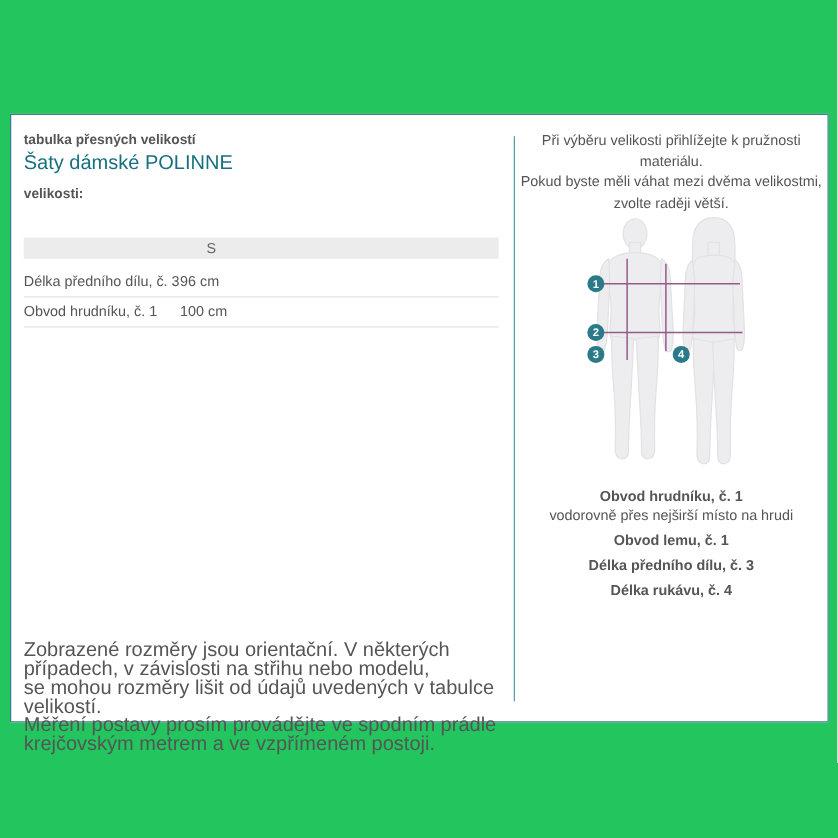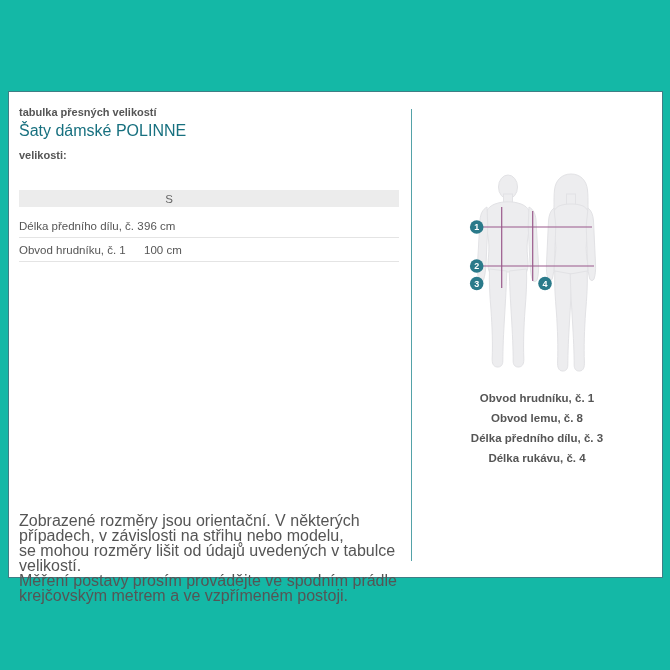--- a/index.html
+++ b/index.html
@@ -1,16 +1,16 @@
 <!DOCTYPE html>
 <html><head>
 <meta charset="utf-8">
 <style>
   html,body{margin:0;padding:0;background:#fff;}
-  .page{position:relative;width:670px;height:670px;background:#14b8a6;overflow:hidden;
+  .page{position:relative;width:670px;height:670px;background:#22c55e;overflow:hidden;
         font-family:"Liberation Sans",sans-serif;color:#555;}
   .frame{position:absolute;left:8px;top:91px;width:653px;height:485px;
          border:1px solid #3f7e85;background:#fff;}
   .divider{position:absolute;left:402px;top:17px;width:1px;height:452px;background:#54a2a8;}
 
   
   .left-panel{position:absolute;left:10px;top:0;width:392px;height:100%;}
   .eyebrow{position:absolute;left:0;top:14px;font-size:11px;font-weight:bold;color:#555;}
   .title{position:absolute;left:0;top:30px;font-size:16px;font-weight:normal;color:#17707f;}
   .sizes-label{position:absolute;left:0;top:57px;font-size:11px;font-weight:bold;color:#555;}
@@ -72,20 +72,25 @@
       </div>
 
       <div class="notes">
         <div>Zobrazené rozměry jsou orientační. V některých případech, v závislosti na střihu nebo modelu,</div>
         <div>se mohou rozměry lišit od údajů uvedených v tabulce velikostí.</div>
         <div>Měření postavy prosím provádějte ve spodním prádle krejčovským metrem a ve vzpřímeném postoji.</div>
       </div>
     </div>
 
     <div class="right-panel">
+      <div class="intro">
+        <div>Při výběru velikosti přihlížejte k pružnosti materiálu.</div>
+        <div>Pokud byste měli váhat mezi dvěma velikostmi,</div>
+        <div>zvolte raději větší.</div>
+      </div>
 
       <svg class="figure-svg" viewBox="0 0 210 220">
 
         <g>
           <ellipse class="silhouette" cx="57" cy="23" rx="9.5" ry="12"></ellipse>
           <rect class="silhouette" x="52.5" y="30" width="9" height="12"></rect>
           <path class="silhouette" d="M44,40 C38.5,42 35,46 34.5,52 C34,60 36.5,68 37.5,76 C38.5,84 37.5,92 37,98 C36.6,103 37.5,106 38.5,108 L75.5,108 C76.5,106 77.4,103 77,98 C76.5,92 75.5,84 76.5,76 C77.5,68 80,60 79.5,52 C79,46 75.5,42 70,40 C65,38.2 61,37.8 57,37.8 C53,37.8 49,38.2 44,40 Z"></path>
           <path class="silhouette" d="M36,43 C31.5,45.5 29.5,50 29,56 L26.5,100 C26.2,107 26.6,112 28,116 C29,118 31.5,118 32.5,116 C34,112 34.6,106 35,100 L36.8,62 Z"></path>
           <path class="silhouette" d="M78,43 C82.5,45.5 84.5,50 85,56 L87.5,100 C87.8,107 87.4,112 86,116 C85,118 82.5,118 81.5,116 C80,112 79.4,106 79,100 L77.2,62 Z"></path>
           <path class="silhouette" d="M38.5,105 C38,118 38.8,132 40,146 C41.2,163 41.8,180 41.2,194 C41,199 42,202.5 46,203 C50,203.3 51.8,201 51.8,197 C51.8,186 52.6,168 53.6,152 C54.6,136 55.4,120 55.8,107 Z"></path>
@@ -121,23 +126,24 @@
         </g>
         <g>
           <circle class="marker-circle" cx="94" cy="119.5" r="6.8"></circle>
           <text class="marker-num" x="94" y="122.7">4</text>
         </g>
       </svg>
 
       <div class="legend">
         <div class="legend-item">
           <div class="legend-title">Obvod hrudníku, č. 1</div>
+          <div class="legend-sub">vodorovně přes nejširší místo na hrudi</div>
         </div>
         <div class="legend-item">
-          <div class="legend-title">Obvod lemu, č. 8</div>
+          <div class="legend-title">Obvod lemu, č. 1</div>
         </div>
         <div class="legend-item">
           <div class="legend-title">Délka předního dílu, č. 3</div>
         </div>
         <div class="legend-item">
           <div class="legend-title">Délka rukávu, č. 4</div>
         </div>
       </div>
     </div>
   </div>

